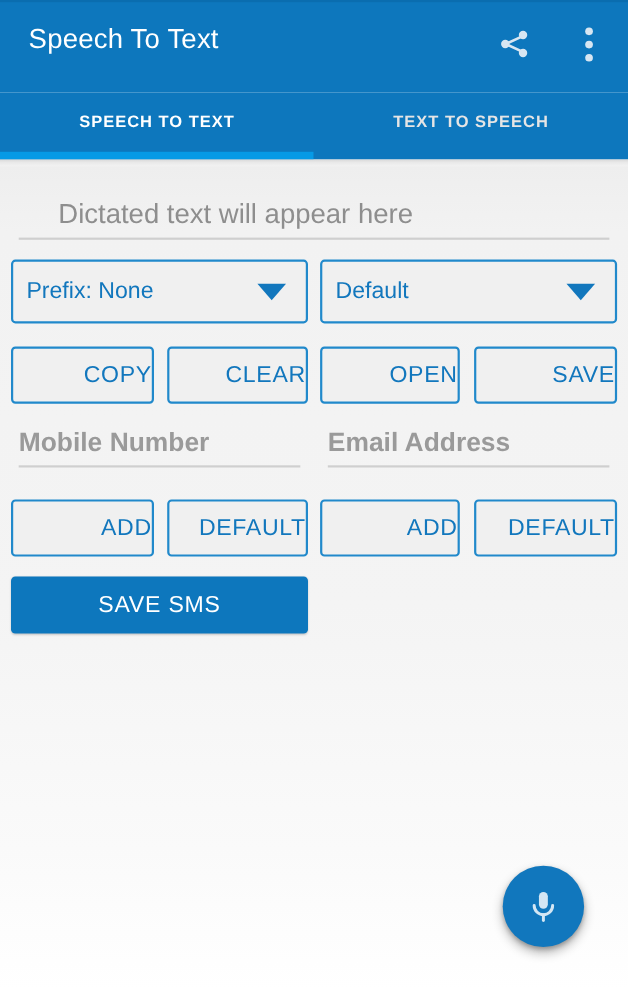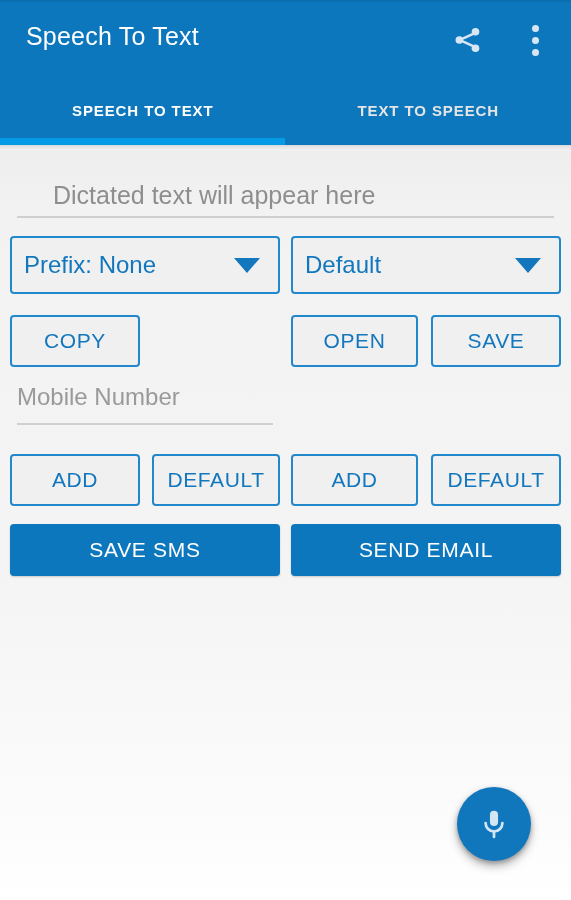--- a/index.html
+++ b/index.html
@@ -157,46 +157,47 @@
     display: flex;
     align-items: center;
     cursor: pointer;
   }
   .spinner {
     height: 58px;
     padding: 0 12px;
     justify-content: space-between;
   }
   .spinner .sp-label {
-    font-size: 24px;
+    font-size: 21px;
     color: #1277bd;
     white-space: nowrap;
   }
   .caret {
     width: 0; height: 0;
     border-left: 13px solid transparent;
     border-right: 13px solid transparent;
     border-top: 15px solid #1277bd;
     margin-right: 6px;
   }
 
   .obtn {
     height: 52px;
-    justify-content: center;
+    justify-content: flex-end;
     font-size: 21px;
     letter-spacing: 0.6px;
   }
 
   .uline-field {
     position: absolute;
     height: 42px;
     border-bottom: 2px solid #cfcfcf;
     box-sizing: border-box;
     display: flex;
-    align-items: flex-start;
+    align-items: center;
+    font-weight: bold;
   }
   .uline-field .ph {
     font-size: 24px;
     color: #9a9a9a;
     white-space: nowrap;
   }
 
   .fbtn {
     position: absolute;
     height: 52px;
@@ -278,49 +279,52 @@
       <span class="caret"></span>
     </div>
     <div class="outlined spinner" style="left:291px; top:85px; width:270px;">
       <span class="sp-label">Default</span>
       <span class="caret"></span>
     </div>
 
     <div class="outlined obtn" style="left:10px; top:164px; width:130px;">
       <span>COPY</span>
     </div>
+    <div class="outlined obtn" style="left:152px; top:164px; width:128px;">
+      <span>CLEAR</span>
+    </div>
     <div class="outlined obtn" style="left:291px; top:164px; width:127px;">
       <span>OPEN</span>
     </div>
     <div class="outlined obtn" style="left:431px; top:164px; width:130px;">
       <span>SAVE</span>
     </div>
 
     <div class="uline-field" style="left:17px; top:232px; width:256px;">
       <span class="ph">Mobile Number</span>
     </div>
+    <div class="uline-field" style="left:298px; top:232px; width:256px;">
+      <span class="ph">Email Address</span>
+    </div>
 
     <div class="outlined obtn" style="left:10px; top:303px; width:130px;">
       <span>ADD</span>
     </div>
     <div class="outlined obtn" style="left:152px; top:303px; width:128px;">
       <span>DEFAULT</span>
     </div>
     <div class="outlined obtn" style="left:291px; top:303px; width:127px;">
       <span>ADD</span>
     </div>
     <div class="outlined obtn" style="left:431px; top:303px; width:130px;">
       <span>DEFAULT</span>
     </div>
 
     <div class="fbtn" style="left:10px; top:373px; width:270px;">
       <span>SAVE SMS</span>
-    </div>
-    <div class="fbtn" style="left:291px; top:373px; width:270px;">
-      <span>SEND EMAIL</span>
     </div>
 
   </div>
 
   <div class="fab">
     <svg width="36" height="36" viewBox="0 0 24 24">
       <rect x="9.3" y="3.2" width="5.4" height="10.2" rx="2.7" fill="#d3e6f4"></rect>
       <path d="M6.4 11.4 a5.6 5.6 0 0 0 11.2 0" stroke="#d3e6f4" stroke-width="1.8" fill="none" stroke-linecap="round"></path>
       <line x1="12" y1="17" x2="12" y2="20.6" stroke="#d3e6f4" stroke-width="1.8" stroke-linecap="round"></line>
     </svg>

